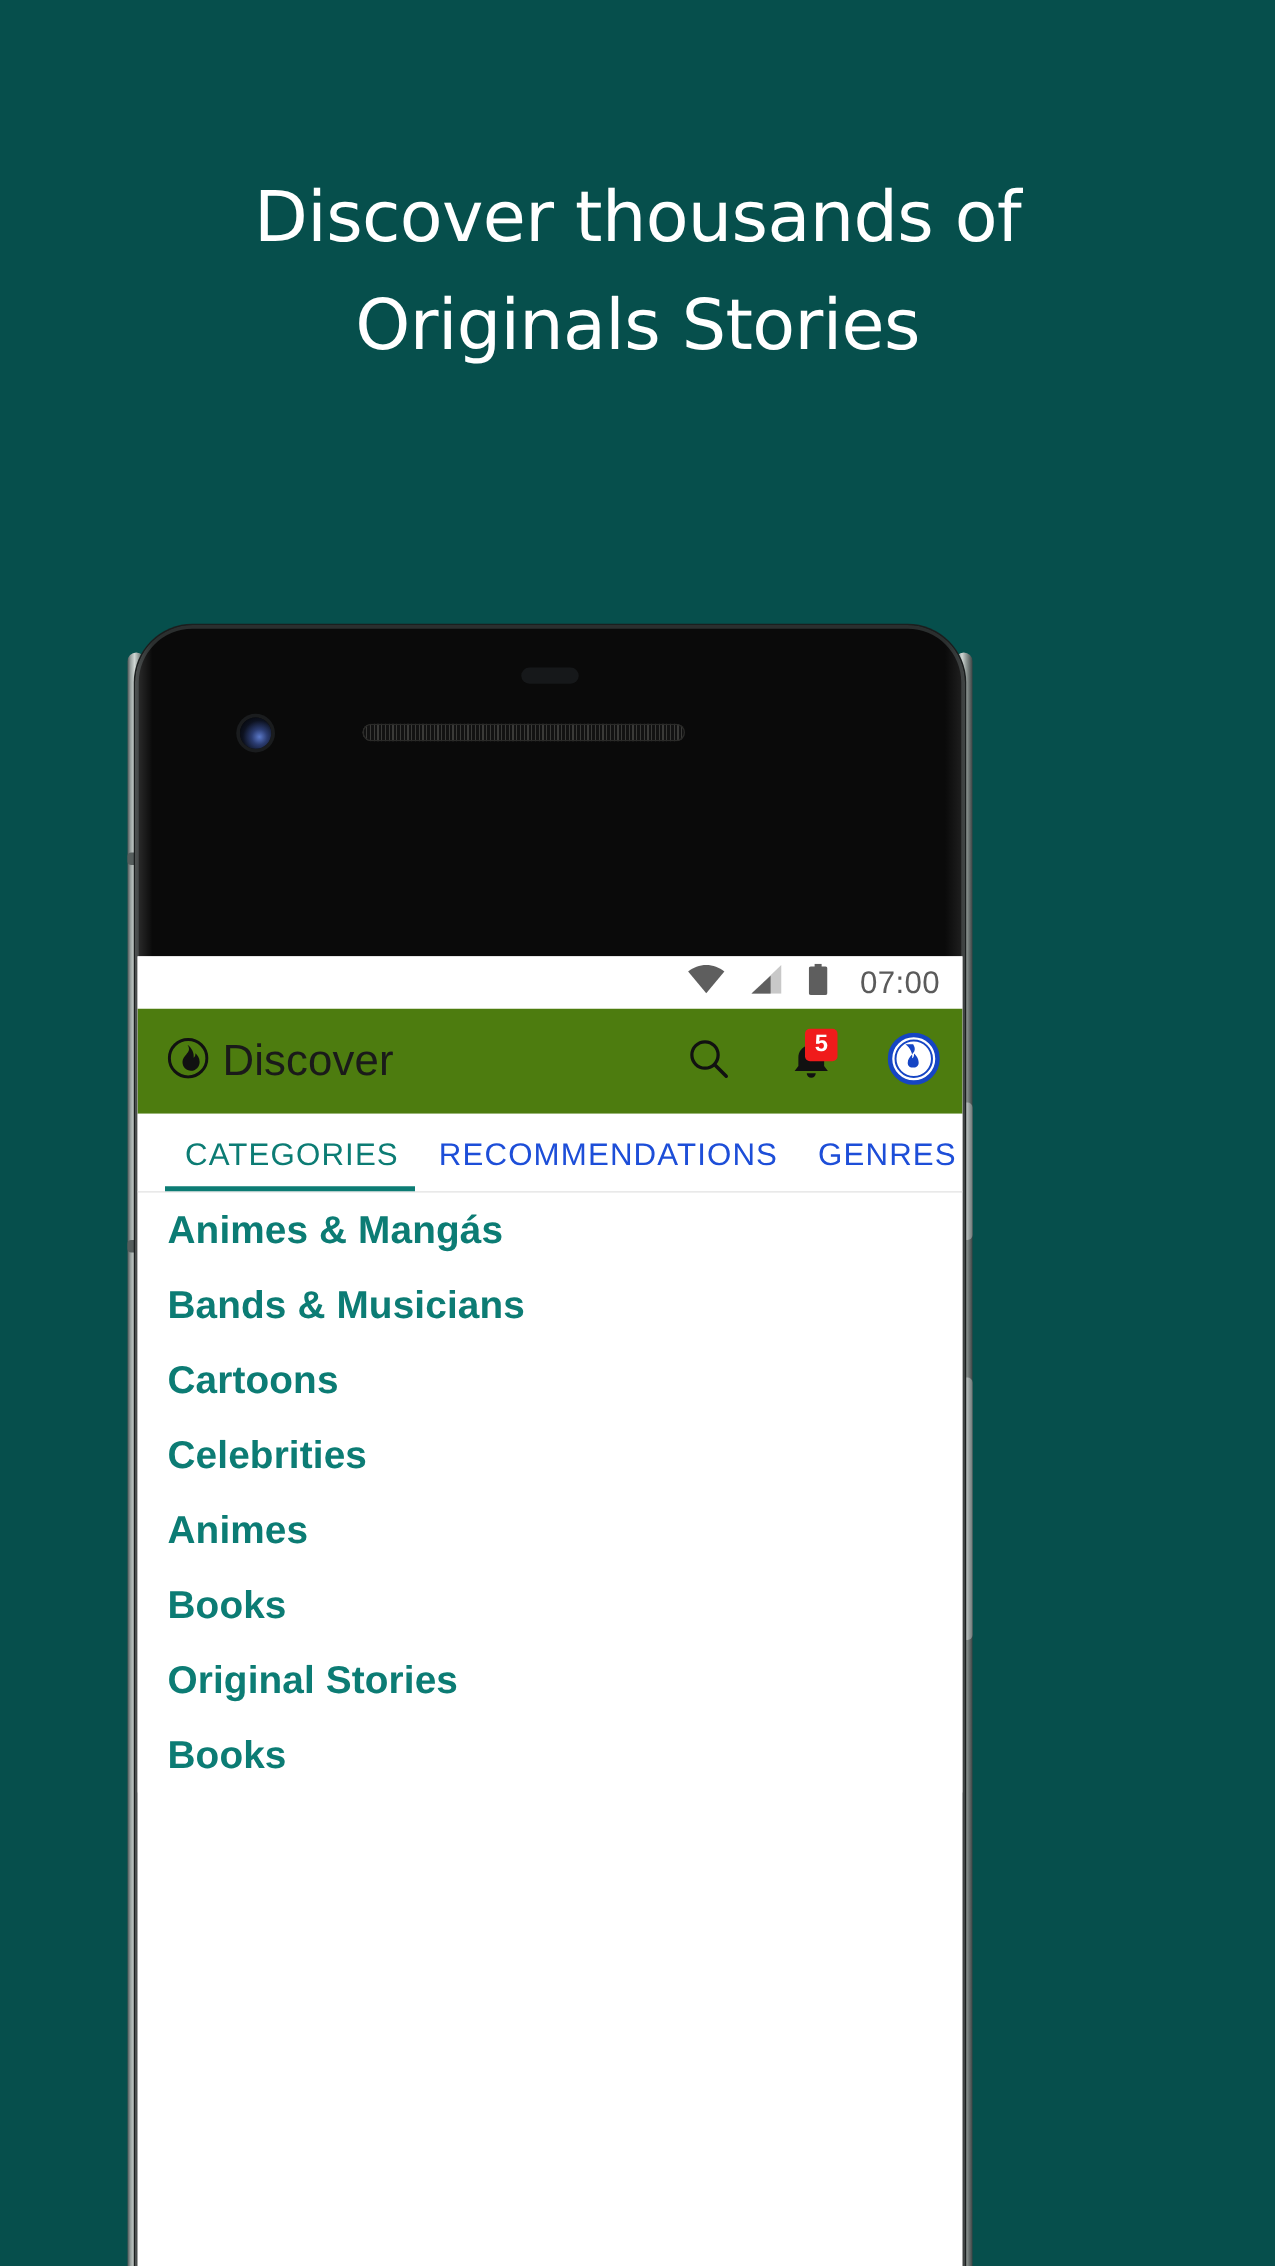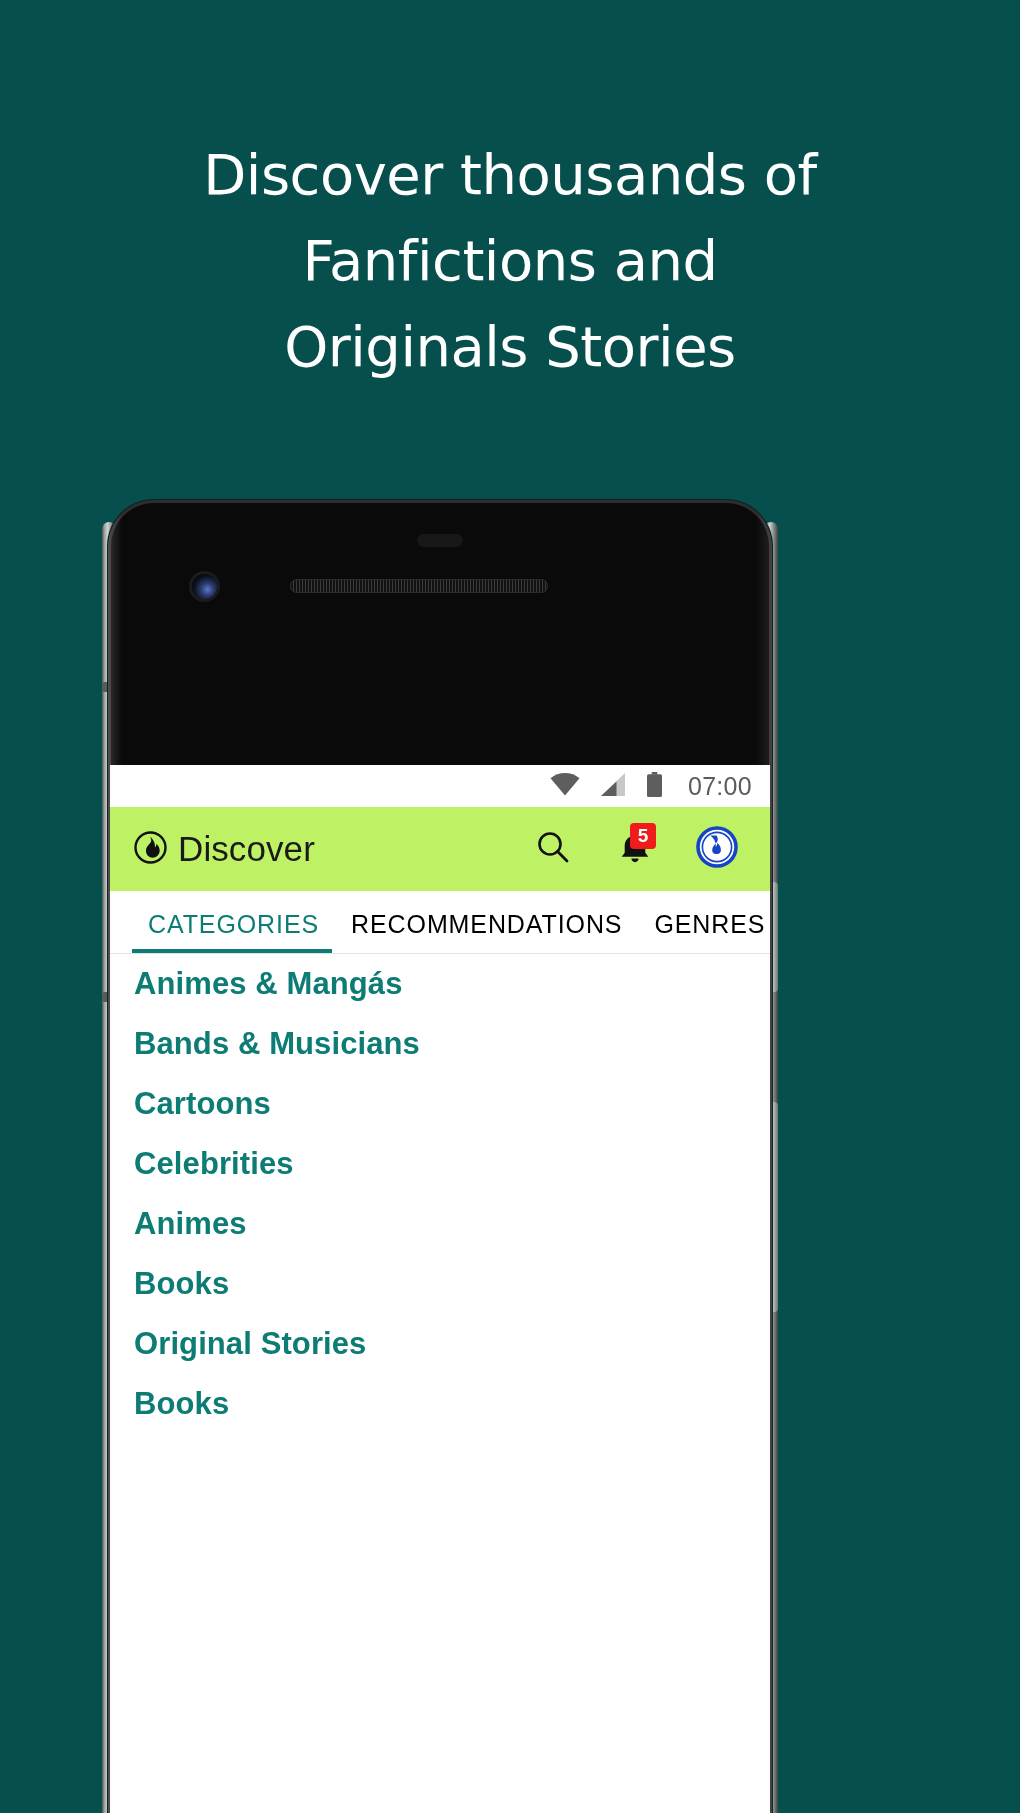--- a/index.html
+++ b/index.html
@@ -155,22 +155,22 @@
     letter-spacing: 0.3px;
     margin-left: 5px;
   }
   .icon-wifi, .icon-signal, .icon-battery { display: block; }
 
   
   .appbar {
     height: 84px;
     display: flex;
     align-items: center;
-    padding: 0 32px 0 24px;
-    background: #bef264;
+    padding: 0 18px 0 24px;
+    background: #4d7c0f;
   }
   .brand {
     display: flex;
     align-items: center;
     gap: 11px;
   }
   .brand-title {
     font-family: "Liberation Sans", sans-serif;
     font-size: 35px;
     color: #1a1a1a;
@@ -214,21 +214,21 @@
     height: 62px;
     padding: 0 33px 0 22px;
     border-bottom: 1px solid #e2e2e2;
     background: #ffffff;
     position: relative;
   }
   .tab {
     font-family: "Liberation Sans", sans-serif;
     font-size: 25px;
     font-weight: 500;
-    color: #000000;
+    color: #1d4ed8;
     letter-spacing: 0.9px;
     padding: 0 16px 14px 16px;
     white-space: nowrap;
   }
   .tab.active { color: #0c7c74; }
   .tab-indicator {
     position: absolute;
     bottom: 0;
     left: 22px;
     width: 200px;
@@ -250,21 +250,20 @@
     font-weight: 700;
     color: #0c7c74;
     letter-spacing: 0.1px;
   }
 </style>
 </head>
 <body>
 
 <div class="headline">
   <span class="hl-line">Discover thousands of</span>
-  <span class="hl-line">Fanfictions and</span>
   <span class="hl-line">Originals Stories</span>
 </div>
 
 <div class="device">
 
   <div class="rail rail-left">
     <div class="side-btn side-btn-1"></div>
     <div class="side-btn side-btn-2"></div>
   </div>
 

